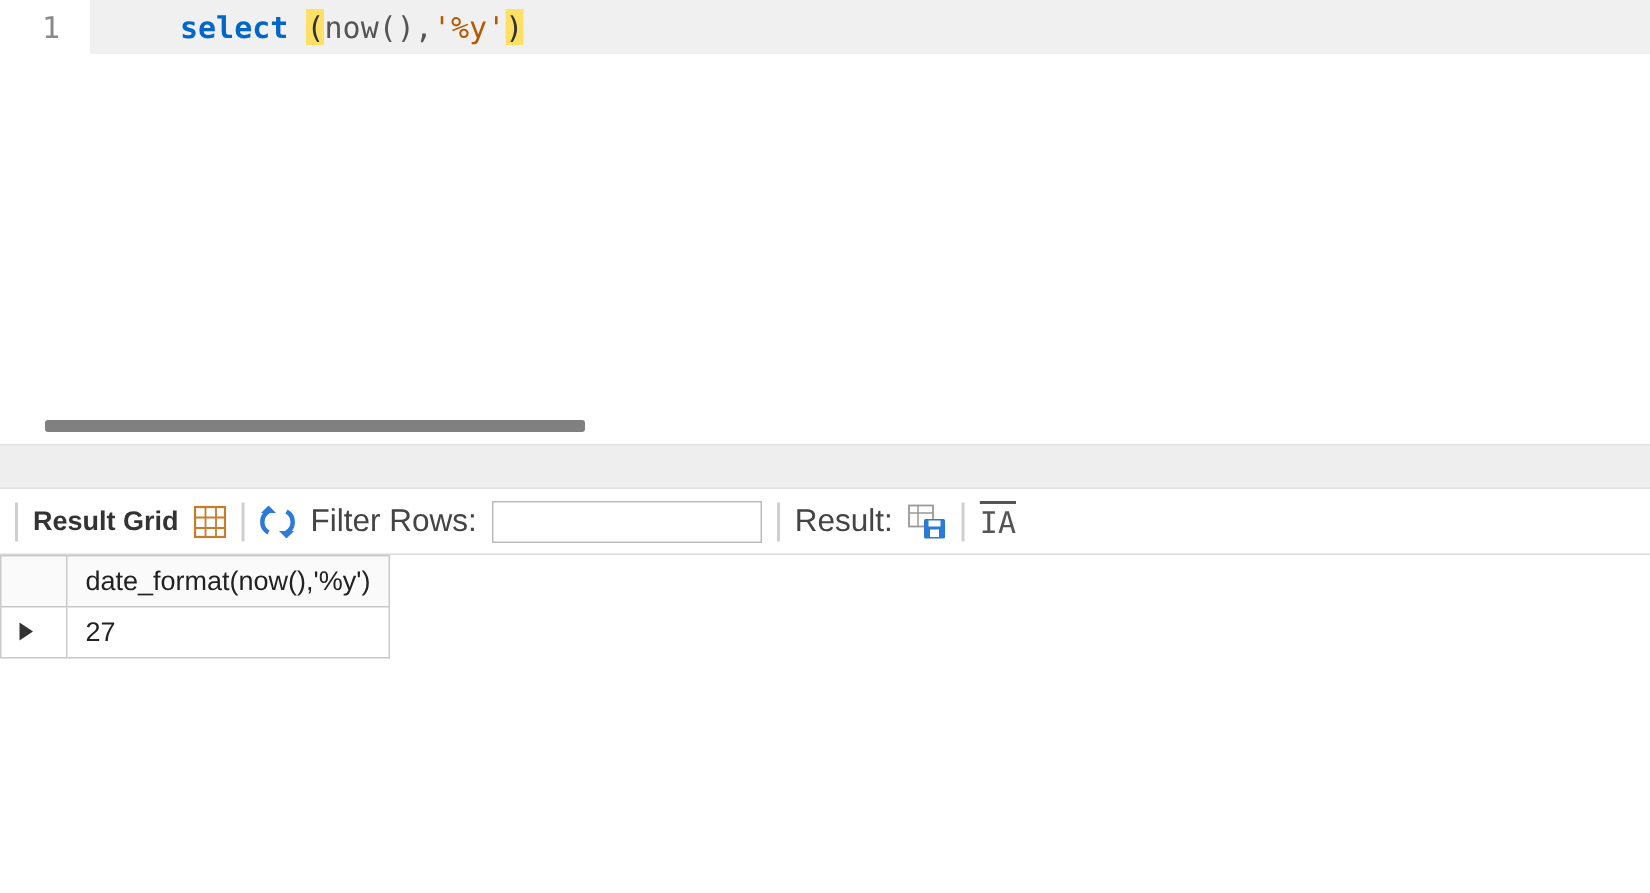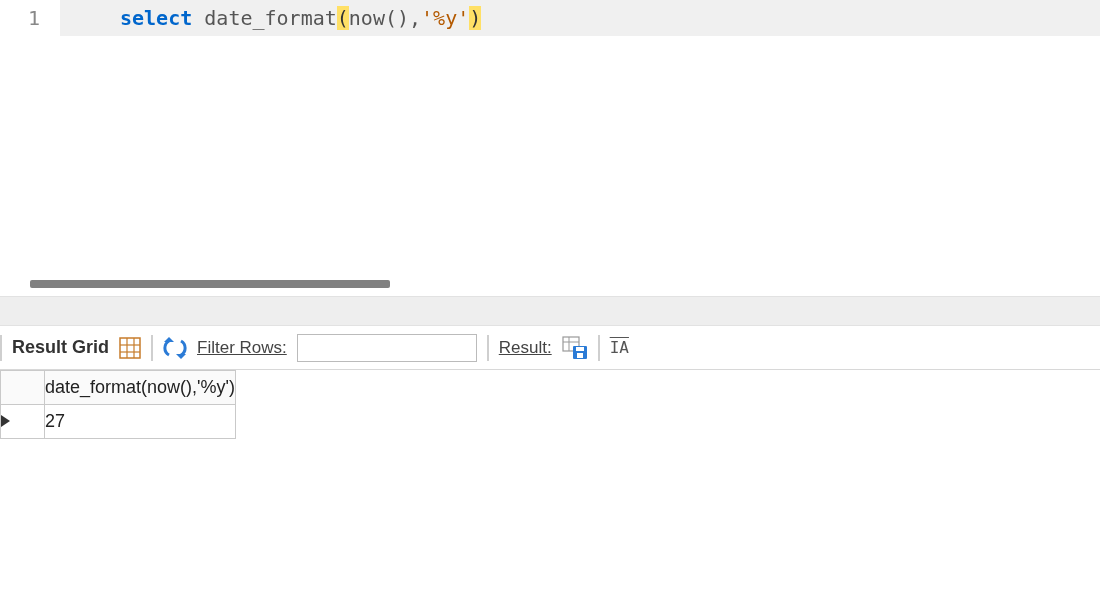--- a/index.html
+++ b/index.html
@@ -67,72 +67,71 @@
       background: #eeeeee;
       border-top: 1px solid #e2e2e2;
       border-bottom: 1px solid #e2e2e2;
     }
     .toolbar {
       width: 100%;
       height: 44px;
       background: #fff;
       display: flex;
       align-items: center;
-      padding: 0 0;
+      padding: 0 10px;
       gap: 10px;
       border-bottom: 1px solid #d8d8d8;
     }
     .vbar {
       width: 2px;
       height: 26px;
       background: #cfcfcf;
     }
     .toolbar-label {
       font-size: 18px;
       color: #333;
       font-weight: 600;
     }
     .toolbar-text {
-      font-size: 17px;
+      font-size: 21px;
       color: #444;
-      text-decoration: underline;
     }
     .icon-grid {
       display: inline-flex;
     }
     .icon-grid svg { display: block; }
     .icon-refresh svg { display: block; }
     .filter-input {
       width: 180px;
       height: 28px;
       border: 1px solid #bbb;
       padding: 2px 6px;
       font-size: 15px;
       background: #fff;
     }
     .icon-export svg { display: block; }
     .icon-wrap {
       display: inline-flex;
       align-items: center;
       justify-content: center;
       font-family: Consolas, monospace;
-      font-size: 16px;
+      font-size: 20px;
       color: #555;
       text-decoration: overline;
     }
     .result-table {
       border-collapse: collapse;
       margin: 0;
     }
     .result-table th, .result-table td {
       border: 1px solid #c9c9c9;
       font-size: 18px;
       font-weight: normal;
       text-align: left;
-      padding: 6px 0;
+      padding: 6px 12px;
       background: #fff;
       color: #222;
     }
     .result-table th {
       background: #fafafa;
     }
     .rownum-col {
       width: 44px;
       min-width: 44px;
       text-align: center;
@@ -147,21 +146,20 @@
     }
   </style>
 </head>
 <body>
 
 <div class="editor-area">
   <div class="line-number">1</div>
   <div class="code-line">
     <span class="kw-select">select</span>
     <span class="plain"> </span>
-    <span class="fn-name">date_format</span>
     <span class="paren-hl">(</span>
     <span class="fn-name">now</span>
     <span class="plain">(</span>
     <span class="plain">)</span>
     <span class="plain">,</span>
     <span class="str-lit">'</span>
     <span class="str-lit">%y</span>
     <span class="str-lit">'</span>
     <span class="paren-hl">)</span>
   </div>

